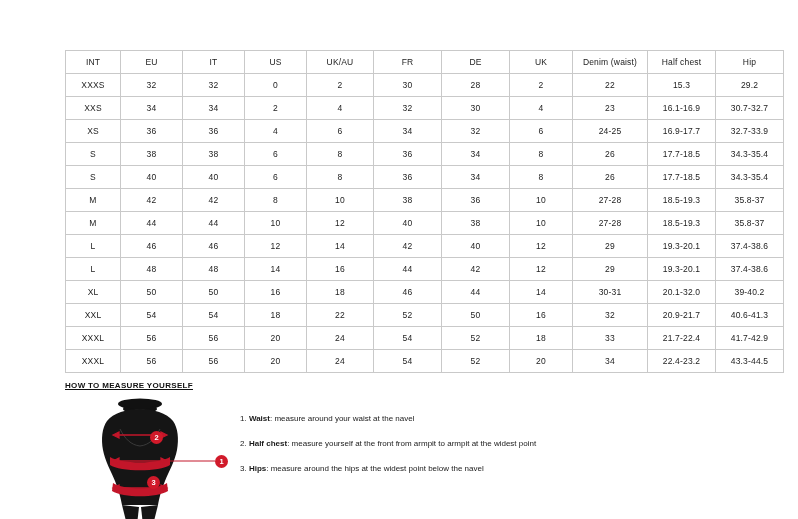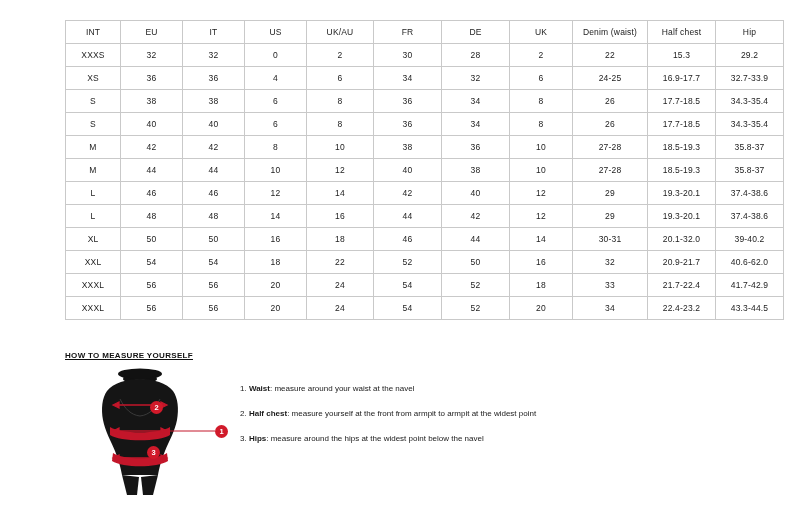--- a/index.html
+++ b/index.html
@@ -12,20 +12,21 @@
     height: 519px;
     font-family: "Liberation Sans", sans-serif;
     color: #1a1a1a;
     position: relative;
     overflow: hidden;
   }
   .page {
     position: relative;
     width: 798px;
     height: 445px;
+    margin-top: 30px;
   }
   
   .size-table-wrap {
     position: absolute;
     left: 65px;
     top: 20px;
     width: 668px;
   }
   table.size-table {
     border-collapse: collapse;
@@ -166,20 +167,33 @@
           <td>0</td>
           <td>2</td>
           <td>30</td>
           <td>28</td>
           <td>2</td>
           <td>22</td>
           <td>15.3</td>
           <td>29.2</td>
         </tr>
         <tr>
+          <td>XXS</td>
+          <td>34</td>
+          <td>34</td>
+          <td>2</td>
+          <td>4</td>
+          <td>32</td>
+          <td>30</td>
+          <td>4</td>
+          <td>23</td>
+          <td>16.1-16.9</td>
+          <td>30.7-32.7</td>
+        </tr>
+        <tr>
           <td>XS</td>
           <td>36</td>
           <td>36</td>
           <td>4</td>
           <td>6</td>
           <td>34</td>
           <td>32</td>
           <td>6</td>
           <td>24-25</td>
           <td>16.9-17.7</td>
@@ -280,21 +294,21 @@
           <td>XXL</td>
           <td>54</td>
           <td>54</td>
           <td>18</td>
           <td>22</td>
           <td>52</td>
           <td>50</td>
           <td>16</td>
           <td>32</td>
           <td>20.9-21.7</td>
-          <td>40.6-62.0</td>
+          <td>40.6-41.3</td>
         </tr>
         <tr>
           <td>XXXL</td>
           <td>56</td>
           <td>56</td>
           <td>20</td>
           <td>24</td>
           <td>54</td>
           <td>52</td>
           <td>18</td>

